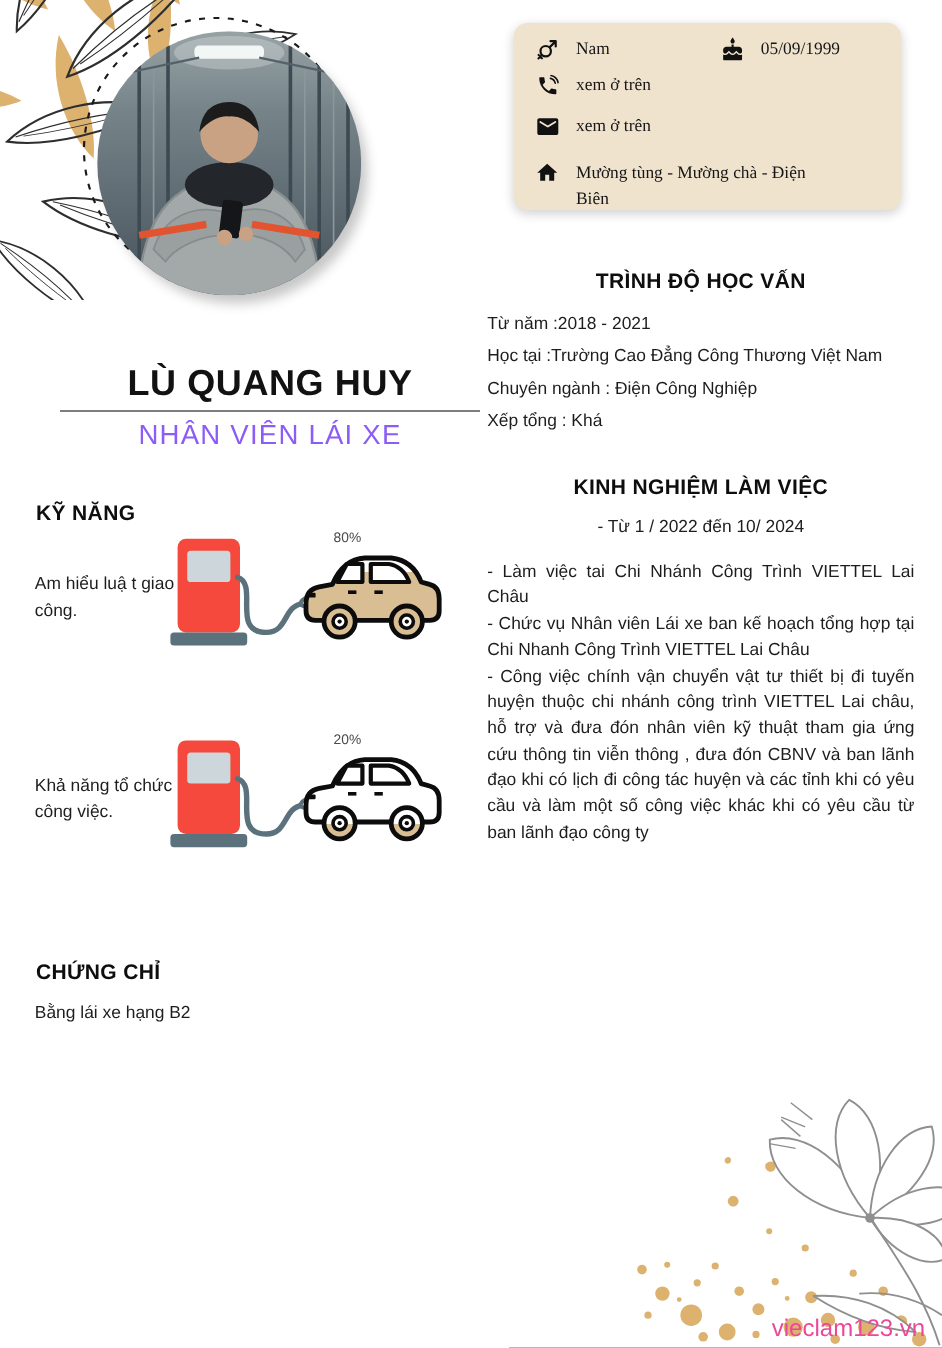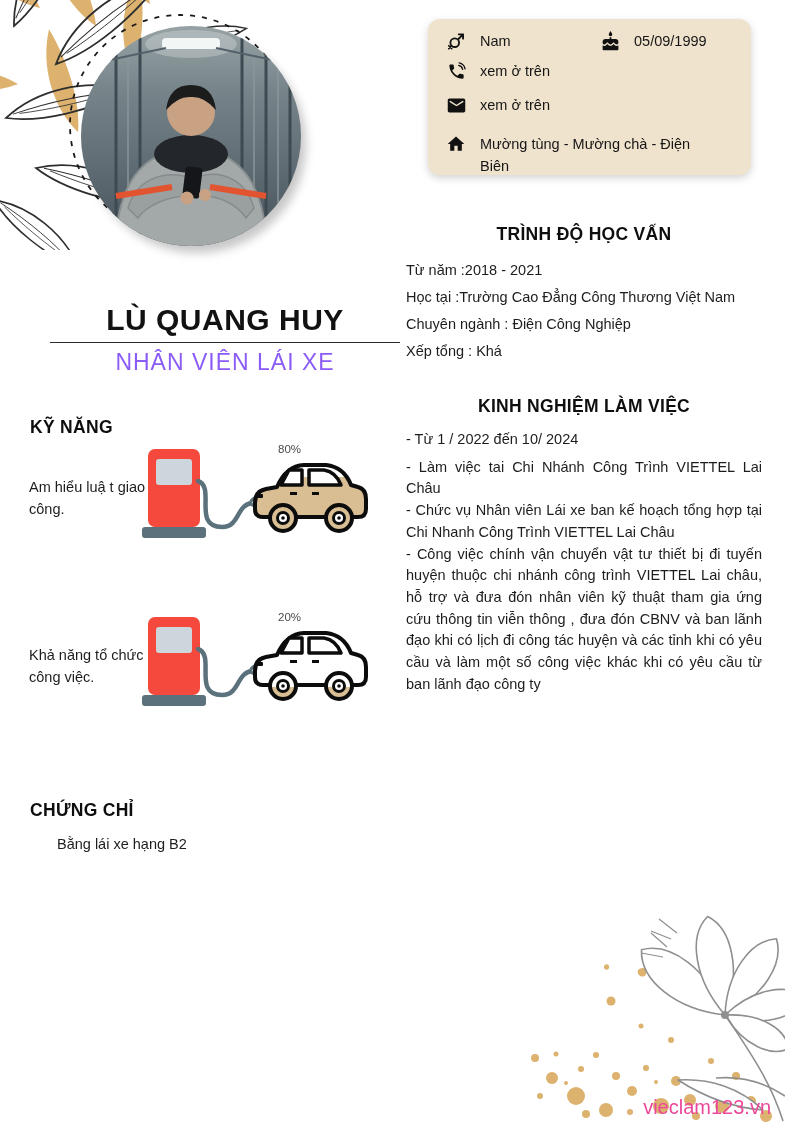--- a/index.html
+++ b/index.html
@@ -9,45 +9,45 @@
   .deco-tl{position:absolute;left:0;top:0;pointer-events:none;}
   .deco-br{position:absolute;left:520px;top:850px;pointer-events:none;}
   
   .photo-wrap{position:absolute;left:50px;top:0;}
   
   .contact-card{position:absolute;left:428px;top:19px;width:323px;height:156px;background:#f0e3cd;
                 border-radius:12px;box-shadow:0 3px 9px rgba(0,0,0,.18);padding-top:8px;box-sizing:border-box;}
   .c-row{display:flex;align-items:center;padding-left:17px;}
   .r1{height:28px;} .r2{height:32px;} .r3{height:36px;} .r4{margin-top:10px;align-items:flex-start;}
   .c-icon{width:22px;height:22px;flex:0 0 22px;display:flex;align-items:center;justify-content:center;}
-  .c-text{margin-left:13px;font-size:14.5px;color:#161616;}
+  .c-text{margin-left:13px;font-size:14.5px;color:#161616;font-family:Liberation Serif, serif;}
   .c-text.w1{width:119px;}
   .c-text.addr{width:218px;line-height:22px;}
   
   .name-block{position:absolute;left:30px;top:300px;width:390px;text-align:center;}
   .cv-name{font-size:30px;font-weight:bold;color:#121212;letter-spacing:.5px;line-height:40px;margin:0;}
   .name-divider{border:none;border-top:1.7px solid #2a2a2a;margin:2px 20px 0 20px;}
   .cv-title{font-size:23px;color:#8b5cf6;letter-spacing:1px;line-height:34px;margin-top:2px;}
   
   .section-right{position:absolute;left:406px;width:356px;}
   .edu{top:224px;} .exp{top:396px;}
   .sec-head{font-size:17.5px;font-weight:bold;color:#0e0e0e;text-align:center;letter-spacing:.3px;margin:0 0 12px 0;}
   .edu-line{font-size:14.5px;line-height:27px;margin:0;}
   .exp-body p{font-size:14.5px;line-height:21.7px;margin:0;text-align:justify;}
-  .exp-body p.first{text-align:left;margin-bottom:6px;}
+  .exp-body p.first{text-align:center;margin-bottom:16px;}
   
   .sec-head-left{position:absolute;left:30px;width:382px;text-align:left;font-size:17.5px;
                  font-weight:bold;color:#0e0e0e;margin:0;letter-spacing:.3px;}
   .skills-head{top:417px;} .cert-head{top:800px;}
   .skill-row{position:absolute;left:0;width:420px;height:110px;}
   .skill-row.s0{top:439px;} .skill-row.s1{top:607px;}
   .skill-label{position:absolute;left:29px;top:37px;width:128px;font-size:14.5px;line-height:22px;color:#1d1d1d;}
   .skill-svg{position:absolute;left:140px;top:0;}
   .skill-pct{position:absolute;left:278px;top:4px;width:64px;text-align:left;font-size:11.5px;color:#4a4a4a;}
-  .cert-item{position:absolute;left:29px;top:836px;font-size:14.5px;color:#1d1d1d;margin-left:28px;}
+  .cert-item{position:absolute;left:29px;top:836px;font-size:14.5px;color:#1d1d1d;}
   
   .watermark{position:absolute;right:14px;bottom:4px;font-size:20px;color:#ec4899;}
 </style>
 </head>
 <body>
 
 <div class="page">
 
   <svg class="deco-tl" width="260" height="250" viewBox="0 0 260 250">
     <defs>

